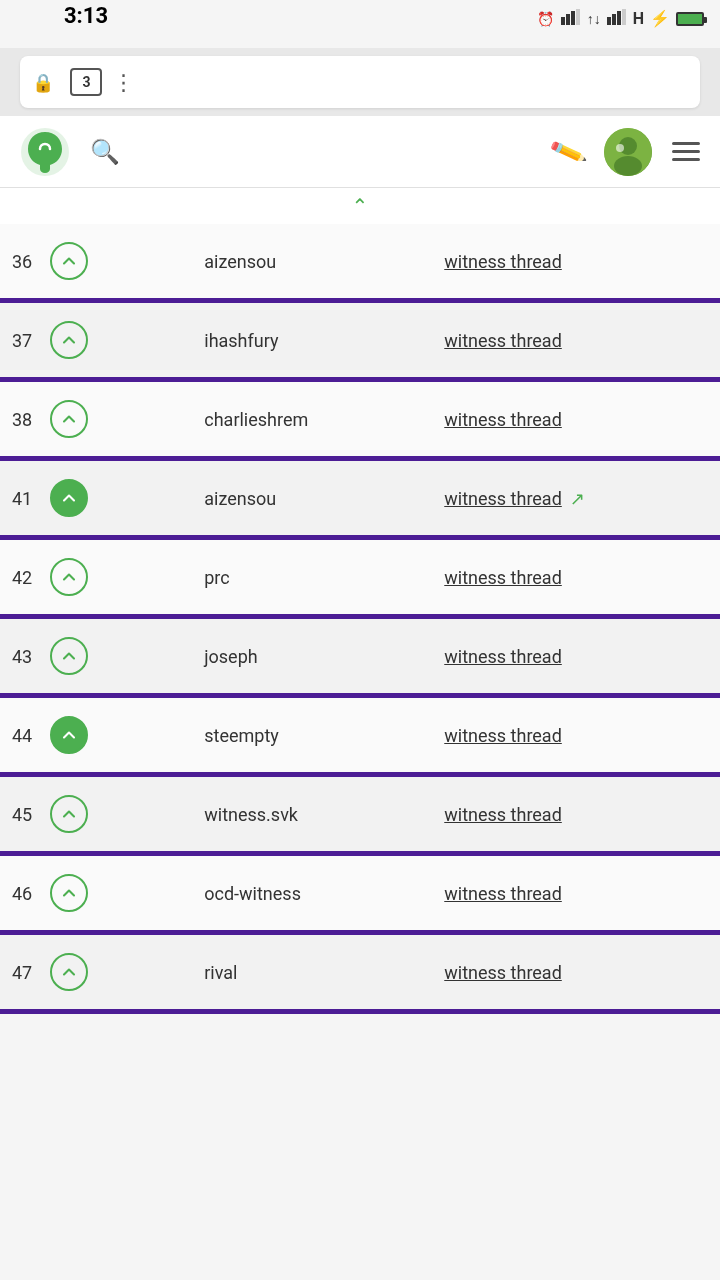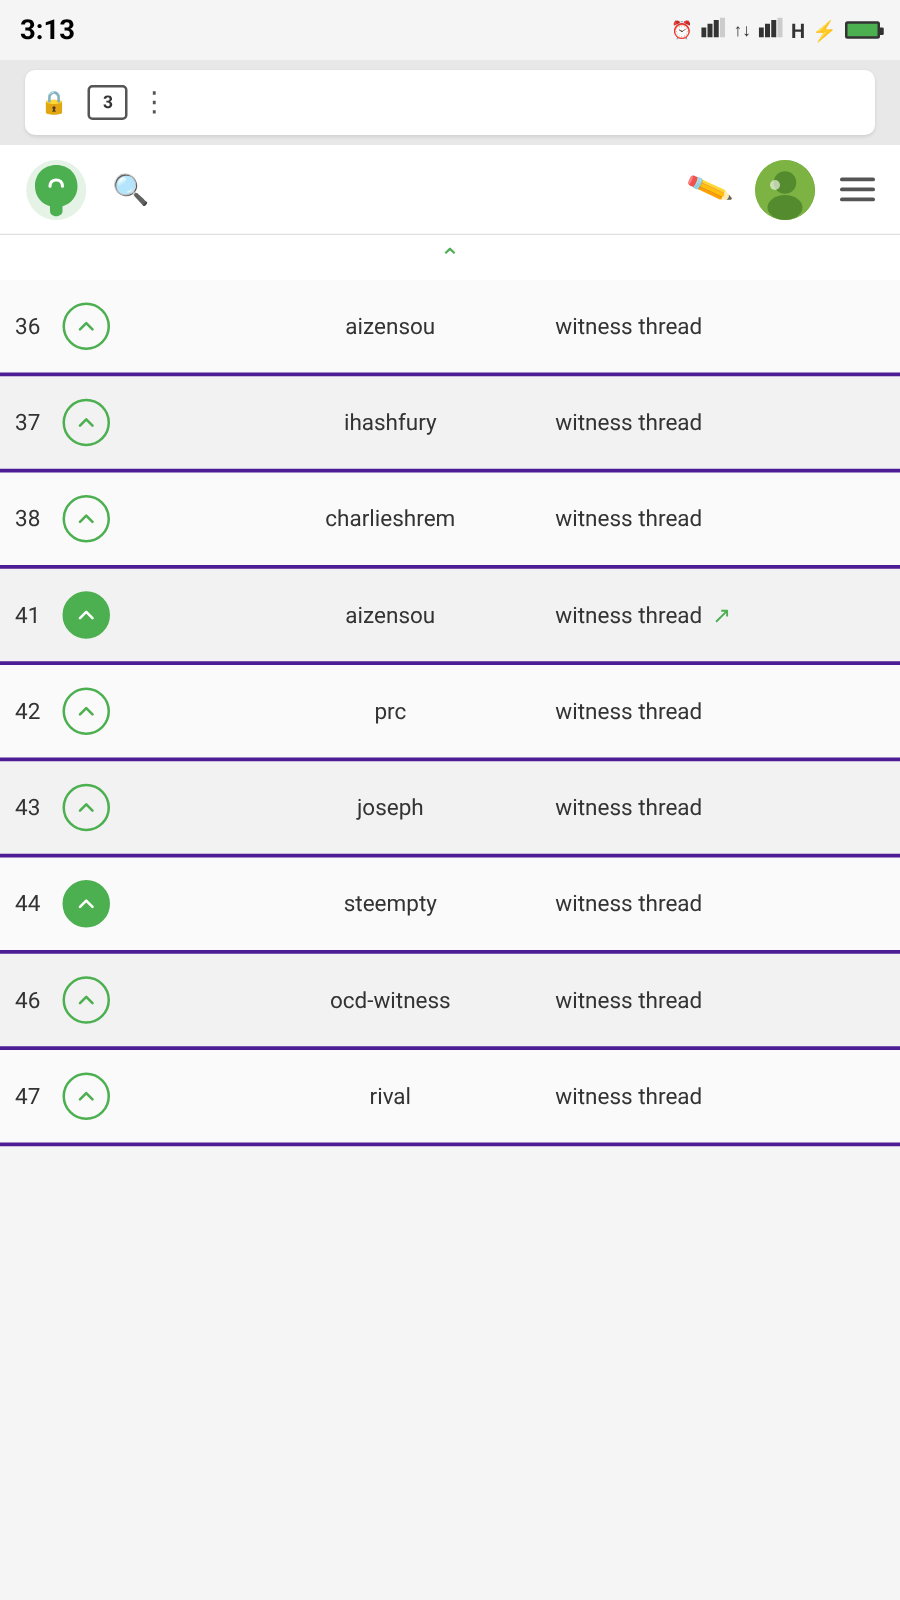--- a/index.html
+++ b/index.html
@@ -9,24 +9,25 @@
       background: #f5f5f5;
       width: 720px;
       min-height: 1280px;
       overflow-x: hidden;
     }
 
     
     .status-bar {
       background: #f5f5f5;
       display: flex;
-      align-items: center;
+      align-items: flex-end;
       justify-content: space-between;
-      padding: 8px 16px;
+      padding: 20px 16px;
       height: 48px;
+      margin-left: 48px;
     }
     .status-time {
       font-size: 22px;
       font-weight: bold;
       color: #000;
     }
     .status-icons {
       display: flex;
       align-items: center;
       gap: 6px;
@@ -171,21 +172,21 @@
       font-size: 20px;
     }
 
     
     .witness-table {
       width: 100%;
       border-collapse: collapse;
       background: #fff;
     }
     .witness-table tr {
-      border-bottom: 3px solid #4c1d95;
+      border-bottom: 5px solid #4c1d95;
     }
     .witness-table tr:nth-child(odd) {
       background: #fafafa;
     }
     .witness-table tr:nth-child(even) {
       background: #f2f2f2;
     }
     .witness-table td {
       padding: 18px 12px;
       font-size: 18px;
@@ -222,25 +223,25 @@
       border-color: #4caf50;
     }
     .vote-btn svg {
       width: 20px;
       height: 20px;
     }
     .name-cell {
       width: 240px;
       font-size: 18px;
       color: #333;
-      text-align: center;
     }
     .thread-cell {
       font-size: 18px;
       color: #333;
+      text-decoration: underline;
     }
     .share-icon {
       display: inline-block;
       margin-left: 8px;
       color: #4caf50;
       font-size: 18px;
     }
 
     
     .td-rank {
@@ -415,20 +416,34 @@
               </svg>
             </button>
           </div>
         </td>
         <td class="name-cell">steempty</td>
         <td class="thread-cell">witness thread</td>
       </tr>
       <tr>
         <td class="td-rank">
           <div class="rank-cell">
+            <span class="rank-num">45</span>
+            <button class="vote-btn">
+              <svg viewBox="0 0 24 24" fill="none" stroke="#4caf50" stroke-width="2.5" stroke-linecap="round" stroke-linejoin="round">
+                <path d="M6 15 L12 9 L18 15"></path>
+              </svg>
+            </button>
+          </div>
+        </td>
+        <td class="name-cell">witness.svk</td>
+        <td class="thread-cell">witness thread</td>
+      </tr>
+      <tr>
+        <td class="td-rank">
+          <div class="rank-cell">
             <span class="rank-num">46</span>
             <button class="vote-btn">
               <svg viewBox="0 0 24 24" fill="none" stroke="#4caf50" stroke-width="2.5" stroke-linecap="round" stroke-linejoin="round">
                 <path d="M6 15 L12 9 L18 15"></path>
               </svg>
             </button>
           </div>
         </td>
         <td class="name-cell">ocd-witness</td>
         <td class="thread-cell">witness thread</td>

